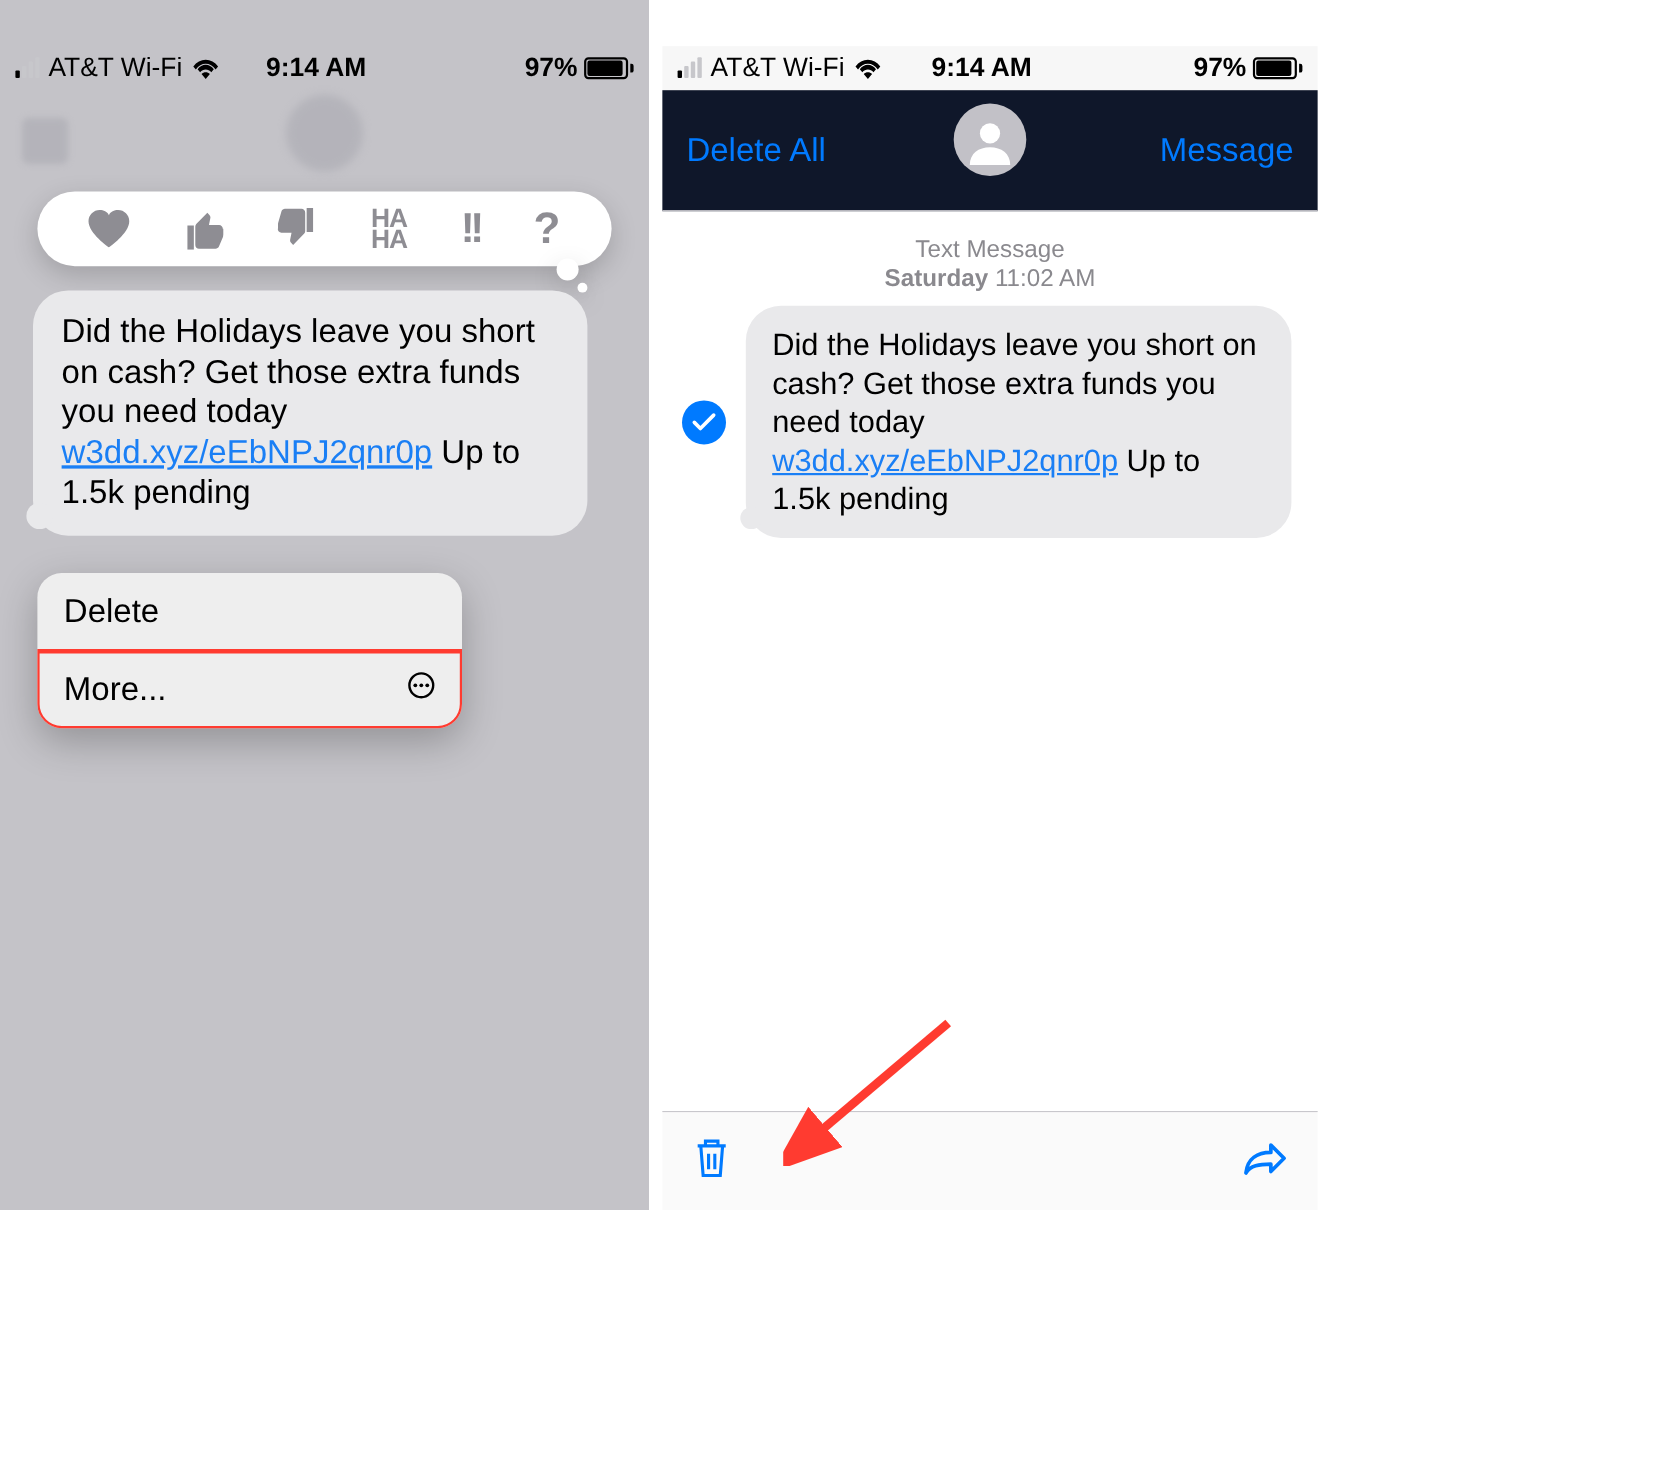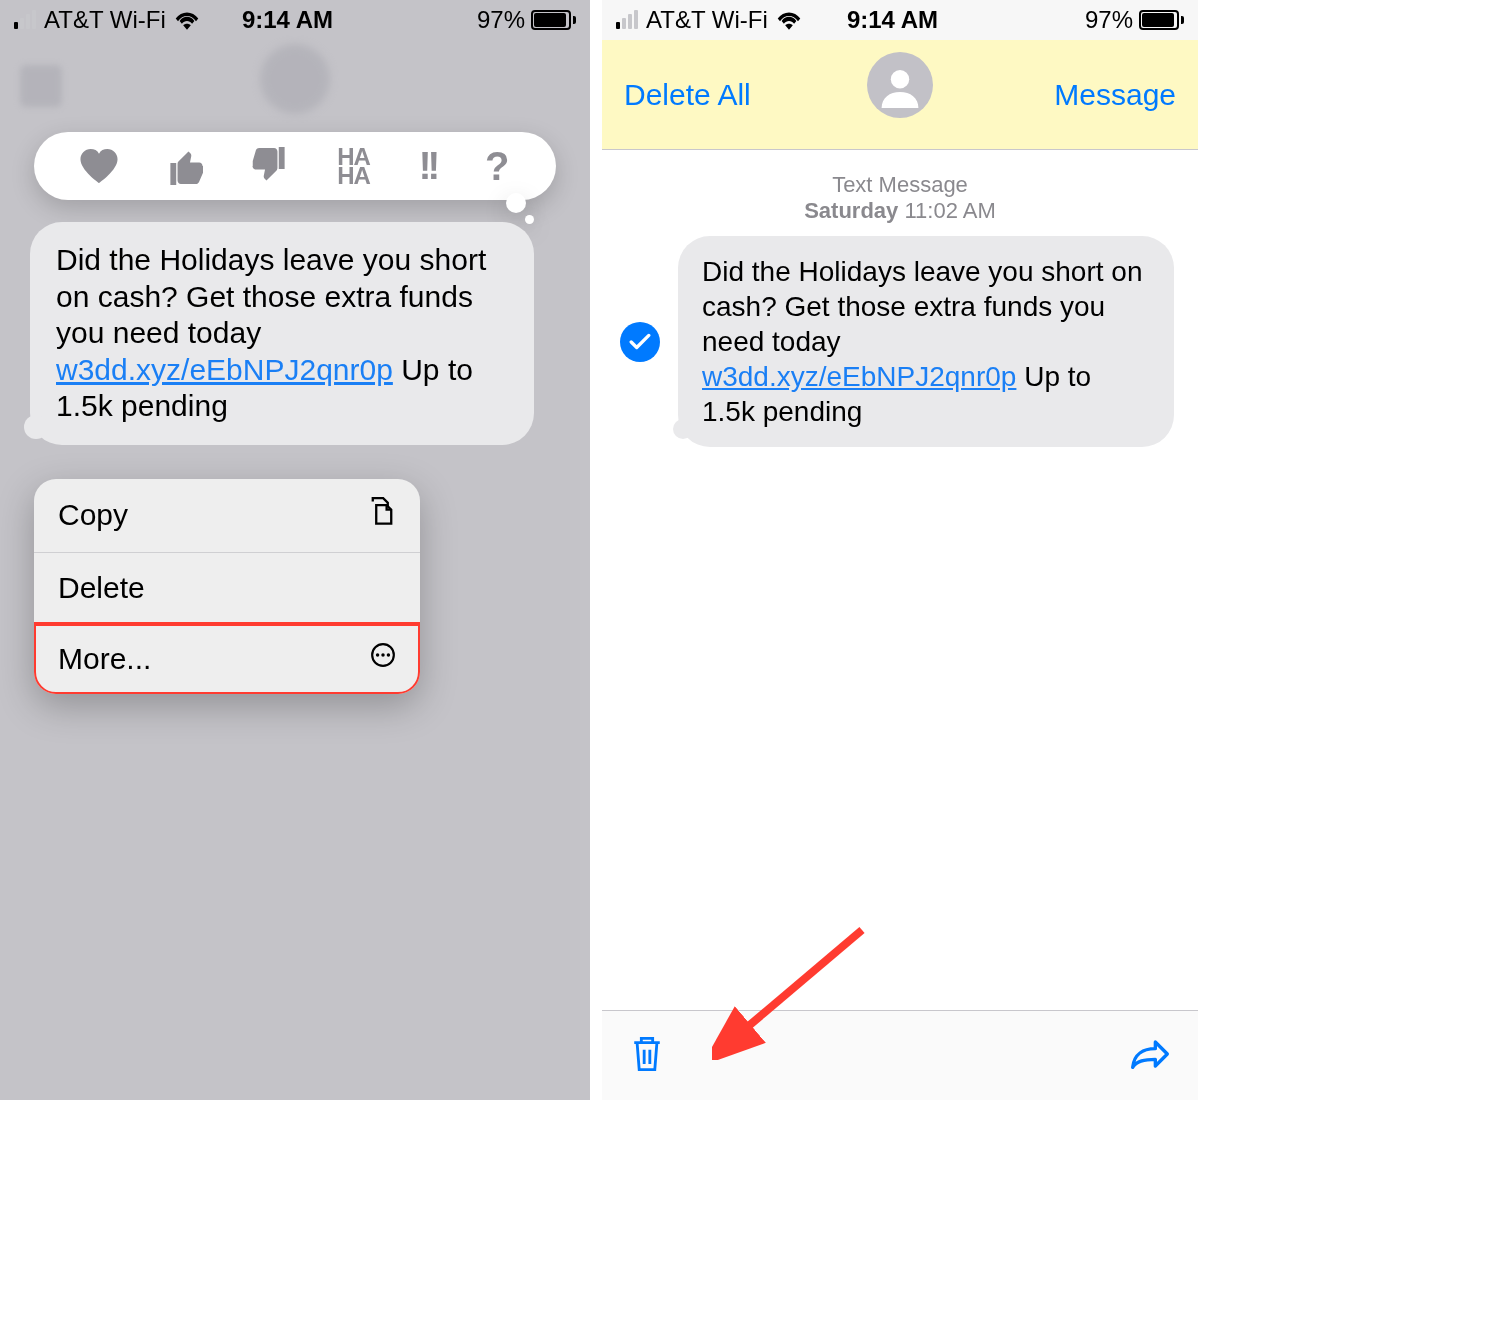--- a/index.html
+++ b/index.html
@@ -4,23 +4,23 @@
 <style>
   * { box-sizing: border-box; margin: 0; padding: 0; }
   html, body { width: 1510px; height: 1334px; font-family: -apple-system, "Helvetica Neue", Helvetica, Arial, sans-serif; background: #fff; }
   .container { display: flex; width: 100%; height: 100%; }
   .phone { position: relative; overflow: hidden; }
   .phone-left { width: 590px; height: 1334px; background: #c4c3c8; }
   .divider { width: 12px; height: 1334px; background: #fff; }
   .phone-right { width: 596px; height: 1334px; background: #fff; display:flex; flex-direction:column; }
 
   
-  .statusbar { height: 40px; display: flex; align-items: center; justify-content: space-between; padding: 0 14px; font-size: 24px; color: #000; }
+  .statusbar { height: 40px; display: flex; align-items: center; justify-content: space-between; padding: 0 14px; font-size: 24px; color: #000; margin-top: 42px; }
   .sb-left { display: flex; align-items: center; gap: 8px; }
-  .sb-right { display: flex; align-items: center; gap: 6px; }
+  .sb-right { display: flex; align-items: center; gap: 6px; font-weight: bold; }
   .sb-time { font-weight: 600; position:absolute; left:0; right:15px; text-align:center; pointer-events:none;}
   .signal-bars { display:inline-flex; align-items:flex-end; gap:2px; height:18px;}
   .signal-bars span{display:block;width:4px;background:#c7c7cb;border-radius:1px;}
   .signal-bars span.on{background:#000;}
   .signal-bars span:nth-child(1){height:7px;}
   .signal-bars span:nth-child(2){height:11px;}
   .signal-bars span:nth-child(3){height:15px;}
   .signal-bars span:nth-child(4){height:19px;}
   .wifi-icon svg{display:block;}
   .battery { display:inline-flex; align-items:center; gap:2px;}
@@ -47,21 +47,21 @@
   .bubble a{color:#1a7ff5; text-decoration:underline;}
 
   
   .ctx-menu{ margin:34px 170px 0 34px; background:#eeeeee; border-radius:22px; overflow:hidden; box-shadow:0 12px 36px rgba(0,0,0,.25);}
   .ctx-item{ display:flex; align-items:center; justify-content:space-between; padding:18px 24px; font-size:30px; color:#000; border-bottom:1px solid #cfcfd2;}
   .ctx-item:last-child{ border-bottom:none;}
   .ctx-item .icn{ font-size:28px; color:#000;}
   .ctx-item.highlight{ outline:4px solid #ff3b30; outline-offset:-2px; border-radius:0 0 22px 22px; position:relative; z-index:2;justify-content:space-between;}
 
   
-  .nav2{ height:110px; display:flex; align-items:center; justify-content:space-between; padding:0 22px; border-bottom:1px solid #c8c7cc; background:#fef9c3; position:relative;}
+  .nav2{ height:110px; display:flex; align-items:center; justify-content:space-between; padding:0 22px; border-bottom:1px solid #c8c7cc; background:#0f172a; position:relative;}
   .nav2 .btn{ color:#007aff; font-size:30px;}
   .avatar-circle{ width:66px; height:66px; border-radius:50%; background:#c2c1c7; display:flex; align-items:center; justify-content:center; position:absolute; left:50%; transform:translateX(-50%); top:12px;}
   .avatar-circle svg{display:block;}
 
   
   .meta{ text-align:center; color:#8a898e; font-size:22px; margin-top:22px;}
   .meta .dark{color:#8a898e; font-weight:600;}
   .msg-row{ display:flex; align-items:center; gap:18px; padding:12px 18px 0 18px;}
   .checkmark{ width:40px; height:40px; border-radius:50%; background:#007aff; display:flex; align-items:center; justify-content:center; flex:none;}
   .checkmark svg{display:block;}
@@ -142,30 +142,20 @@
       <div class="reaction-tail"></div>
         <div class="reaction-tail2"></div>
     </div>
 
     <div class="bubble">
       <div class="bubble-tail"></div>
       <span> Did the Holidays leave you short on cash? Get those extra funds you need today </span><a href="#">w3dd.xyz/eEbNPJ2qnr0p</a><span> Up to 1.5k pending</span>
     </div>
 
     <div class="ctx-menu">
-      <div class="ctx-item">
-        <span>Copy</span>
-        <span class="icn">
-          <svg width="28" height="30" viewBox="0 0 22 26">
-              <path fill="none" stroke="#000" stroke-width="2" d="M6 7h9l4 4v12H6z"></path>
-              <path fill="none" stroke="#000" stroke-width="2" d="M3 4V1h9l4 4v3"></path>
-              <path fill="none" stroke="#000" stroke-width="2" d="M15 7v4h4"></path>
-            </svg>
-        </span>
-      </div>
       <div class="ctx-item">
         <span>Delete</span>
         <span></span>
       </div>
       <div class="ctx-item highlight">
         <span>More...</span>
         <span class="icn">
           <svg width="26" height="26" viewBox="0 0 24 24">
               <circle cx="12" cy="12" r="10" fill="none" stroke="#000" stroke-width="2"></circle>
               <circle cx="7" cy="12" r="1.6" fill="#000"></circle>

